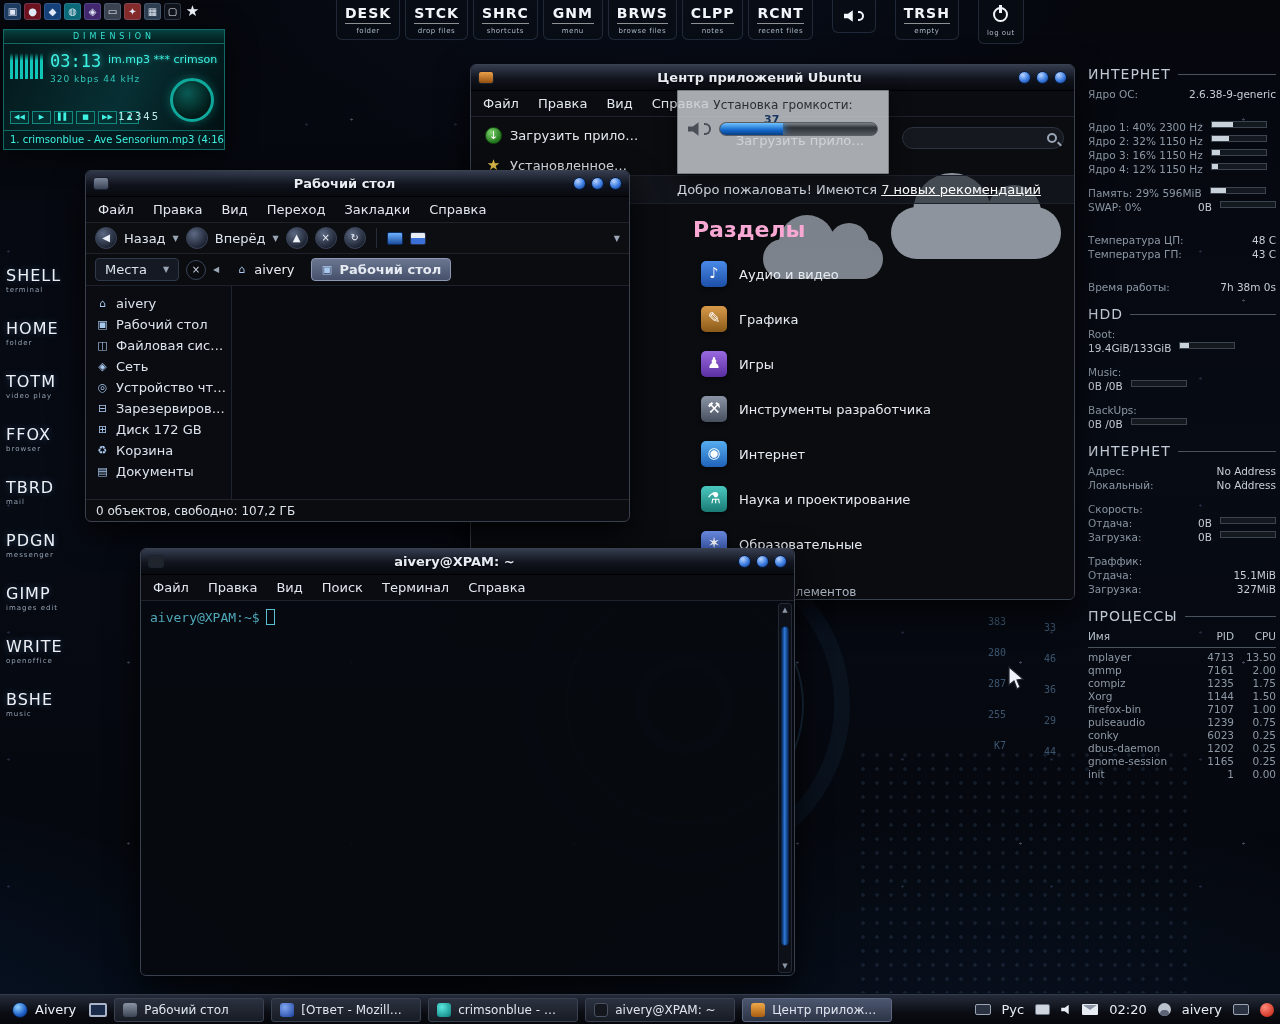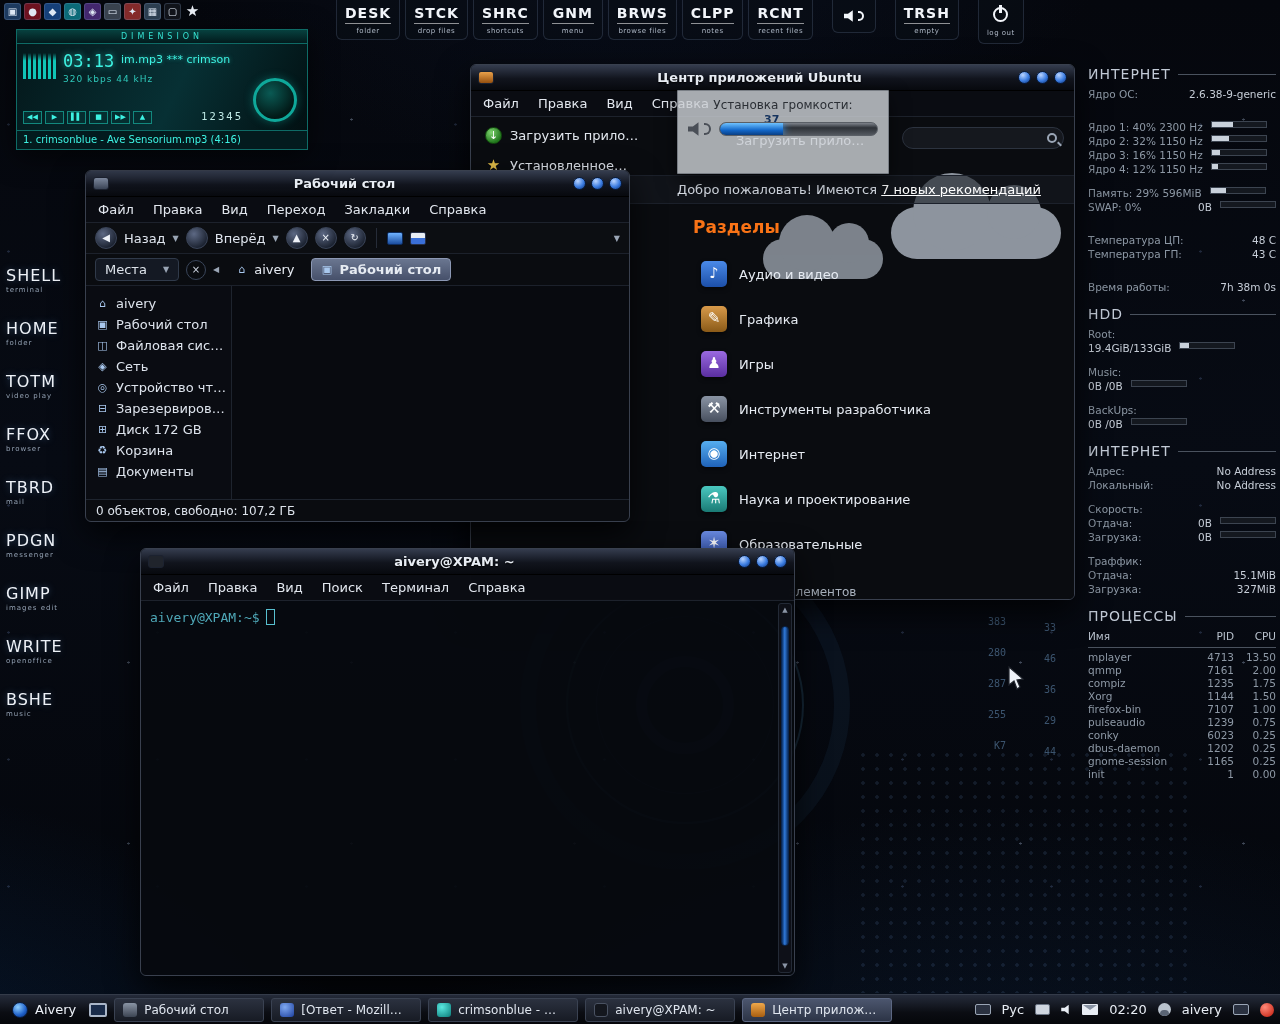--- a/index.html
+++ b/index.html
@@ -54,21 +54,21 @@
 .pwr{display:inline-block;position:relative;width:15px;height:15px;border:2px solid #f2f5fa;border-radius:50%}
 .pwr:after{content:"";position:absolute;left:4px;top:-4px;width:3px;height:8px;background:#f2f5fa}
 
 
 #launchers{position:absolute;left:6px;top:266px;z-index:5}
 .lnch{margin-bottom:25px}
 .lnch .l{font-size:16px;font-weight:normal;letter-spacing:1px;color:#eef2f8;text-shadow:0 0 7px rgba(130,190,255,.35)}
 .lnch .s{font-size:7px;color:#93a1b3;letter-spacing:1px;margin-top:1px}
 
 
-#player{position:absolute;left:16px;top:29px;width:292px;z-index:25;
+#player{position:absolute;left:3px;top:29px;width:222px;z-index:25;
   filter:drop-shadow(0 6px 14px rgba(0,0,0,.6))}
 .p-title{height:15px;background:linear-gradient(#07413f,#021a1c);border:1px solid #0e6b66;
   font-size:8px;letter-spacing:4px;color:#35e0d0;text-align:center;line-height:14px}
 .p-main{position:relative;height:86px;border-left:1px solid #0e6b66;border-right:1px solid #0e6b66;
   background:linear-gradient(115deg,#04181b,#073034 55%,#021012)}
 .p-vis{position:absolute;left:6px;top:9px;width:34px;height:26px;opacity:.9;
   background:repeating-linear-gradient(90deg,#12d8c8 0 3px,transparent 3px 5px);
   -webkit-mask-image:linear-gradient(#0000 0%,#000 30%);mask-image:linear-gradient(#0000 0%,#000 30%)}
 .p-time{position:absolute;left:46px;top:7px;font-family:"DejaVu Sans Mono",monospace;font-size:17px;
   color:#3df2e2;text-shadow:0 0 6px rgba(60,240,225,.7)}
@@ -144,21 +144,21 @@
 .cloud:before,.cloud:after{content:"";position:absolute;background:inherit;border-radius:50%}
 #cloud1{left:420px;top:90px;width:170px;height:52px}
 #cloud1:before{width:78px;height:78px;left:22px;top:-34px}
 #cloud1:after{width:54px;height:54px;left:96px;top:-22px}
 #cloud2{left:292px;top:122px;width:120px;height:40px;opacity:.8}
 #cloud2:before{width:56px;height:56px;left:16px;top:-24px}
 #cloud2:after{width:40px;height:40px;left:66px;top:-16px}
 .welcome{position:absolute;left:0;right:0;top:58px;padding:6px 14px 6px 206px;font-size:13px;
   color:#dfe5ee;background:rgba(22,26,33,.6);border-top:1px solid #1c212b;border-bottom:1px solid #1c212b}
 .welcome a{color:#ffffff;text-decoration:underline;cursor:pointer}
-.usc-h{position:absolute;left:222px;top:100px;font-size:17px;font-weight:bold;color:#f97316}
+.usc-h{position:absolute;left:222px;top:100px;font-size:22px;font-weight:bold;color:#f9a8d4}
 .cat{position:absolute;left:230px;display:flex;align-items:center;gap:12px;font-size:13px;color:#e6ebf2;cursor:pointer}
 .cic{width:26px;height:26px;border-radius:5px;text-align:center;line-height:25px;font-size:15px;color:#fff;
   box-shadow:0 2px 4px rgba(0,0,0,.5);flex:none}
 .c0{background:linear-gradient(#4a8ae8,#1c4fa8)}
 .c1{background:linear-gradient(#d89a4a,#8a5a18)}
 .c2{background:linear-gradient(#9a6ae0,#5a2ea0)}
 .c3{background:linear-gradient(#8a94a4,#474f5e)}
 .c4{background:linear-gradient(#56aef0,#1f62b8)}
 .c5{background:linear-gradient(#4ac8c0,#1a7a74)}
 .c6{background:linear-gradient(#6a8ae0,#2f4fa8)}

